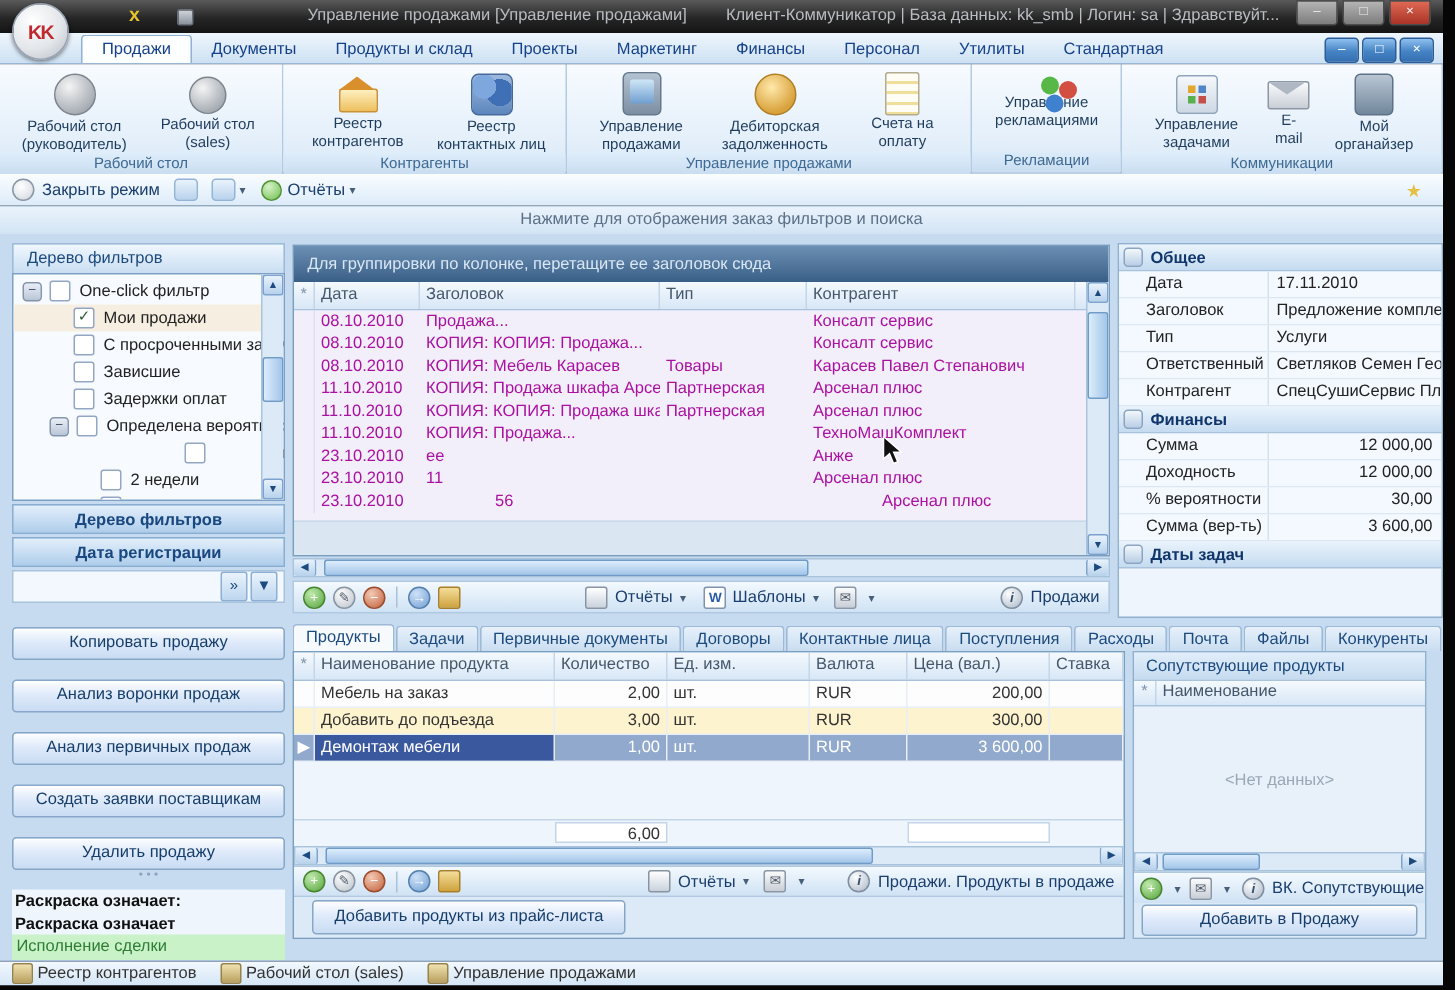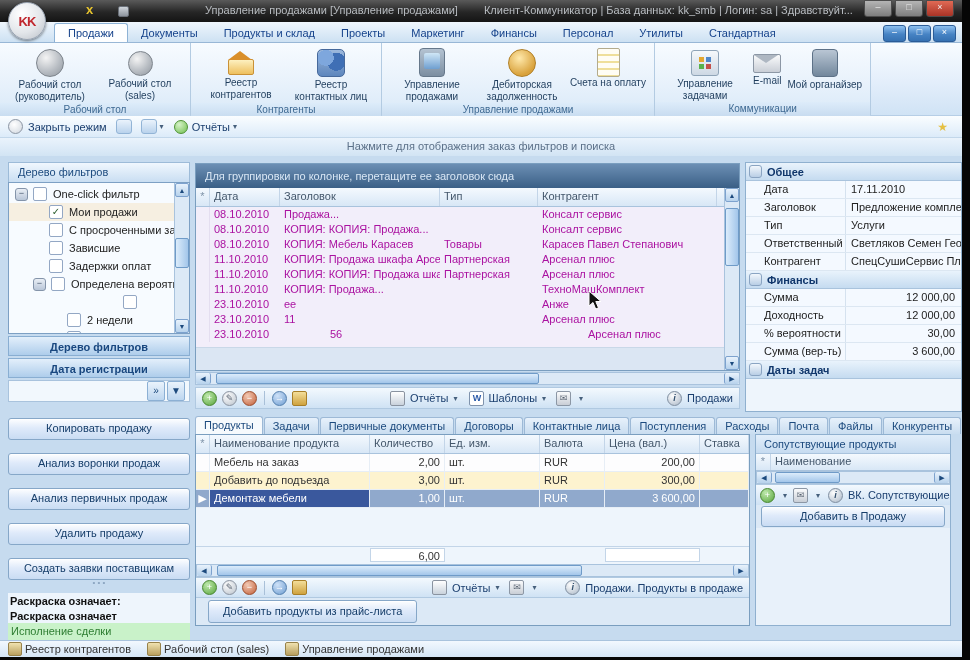--- a/index.html
+++ b/index.html
@@ -296,20 +296,29 @@
         <div class="rbtn">
           <div class="ricon invoices-icon"></div>
           <div class="rbtn-label">Счета на оплату</div>
         </div>
       </div>
       <div class="rgroup-label">Управление продажами</div>
     </div>
     <div class="rgroup">
       <div class="rgroup-buttons">
         <div class="rbtn">
+          <div class="ricon claims-icon"></div>
+          <div class="rbtn-label">Управление рекламациями</div>
+        </div>
+      </div>
+      <div class="rgroup-label">Рекламации</div>
+    </div>
+    <div class="rgroup">
+      <div class="rgroup-buttons">
+        <div class="rbtn">
           <div class="ricon tasks-icon"></div>
           <div class="rbtn-label">Управление задачами</div>
         </div>
         <div class="rbtn">
           <div class="ricon email-icon"></div>
           <div class="rbtn-label">E-mail</div>
         </div>
         <div class="rbtn">
           <div class="ricon organizer-icon"></div>
           <div class="rbtn-label">Мой органайзер</div>
@@ -404,22 +413,22 @@
       <div class="navbar">Дата регистрации</div>
     </div>
   <div class="chevbox">
     <span class="chev">»</span>
       <span class="chev">▼</span>
   </div>
   <div class="lp-buttons">
       <div class="abtn">Копировать продажу</div>
       <div class="abtn">Анализ воронки продаж</div>
       <div class="abtn">Анализ первичных продаж</div>
+      <div class="abtn">Создать заявки поставщикам</div>
       <div class="abtn">Удалить продажу</div>
-      <div class="abtn">Создать заявки поставщикам</div>
     </div>
   <div class="splitter-dots">• • •</div>
   <div class="legend">
     <div class="lt">Раскраска означает:</div>
     <div class="lt">Раскраска означает</div>
     <div class="lv2">Исполнение сделки</div>
   </div>
 </div>
 
 <div class="salesgrid">
@@ -669,20 +678,23 @@
       <span class="pg-title">Даты задач</span>
     </div>
   </div>
 
 <div class="related">
   <div class="rel-header">Сопутствующие продукты</div>
   <div class="rel-colhead">
     <span class="ind">*</span>
     <span class="hc">Наименование</span>
   </div>
+  <div class="rel-body">
+      <span>&lt;Нет данных&gt;</span>
+    </div>
   <div class="hscroll" style="flex:none">
     <div class="hs-btn">◀</div>
     <div class="hs-track">
         <div class="hs-thumb" style="left:2%;width:40%"></div>
       </div>
     <div class="hs-btn r">▶</div>
   </div>
   <div class="rel-toolbar">
     <span class="gt-ic add">+</span>
     <span class="caret">▾</span>

